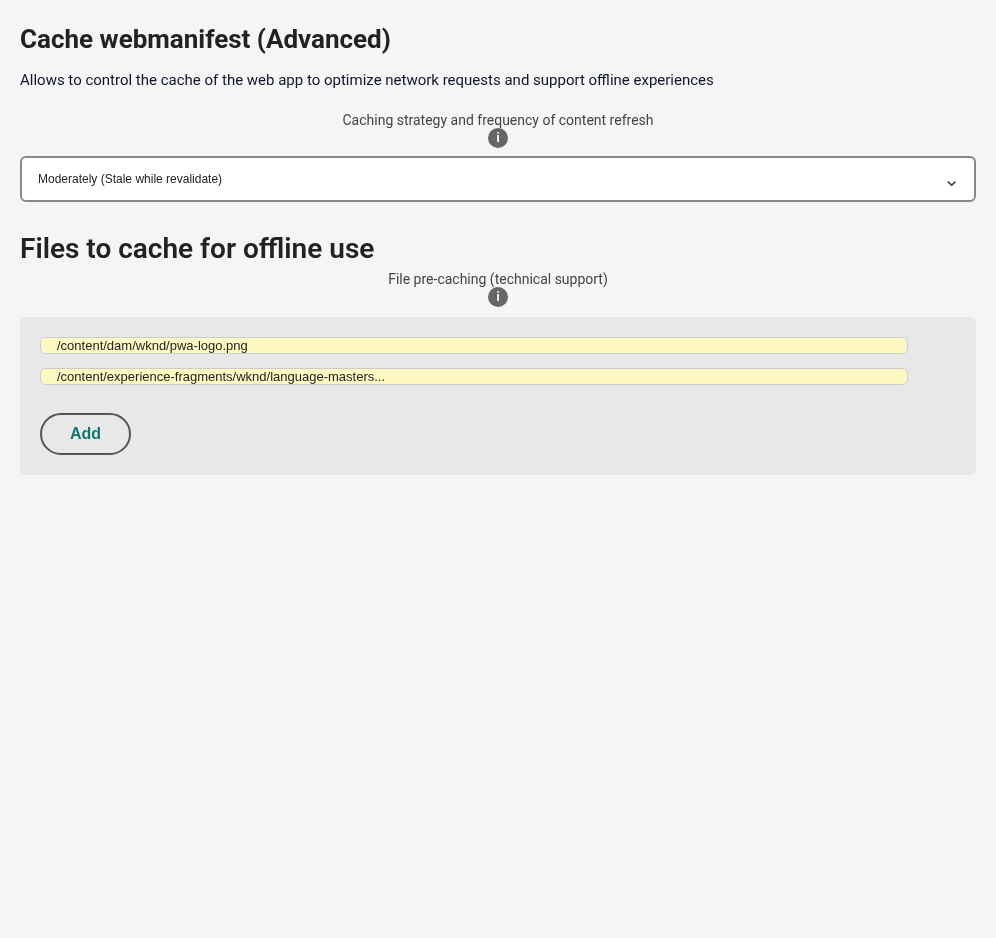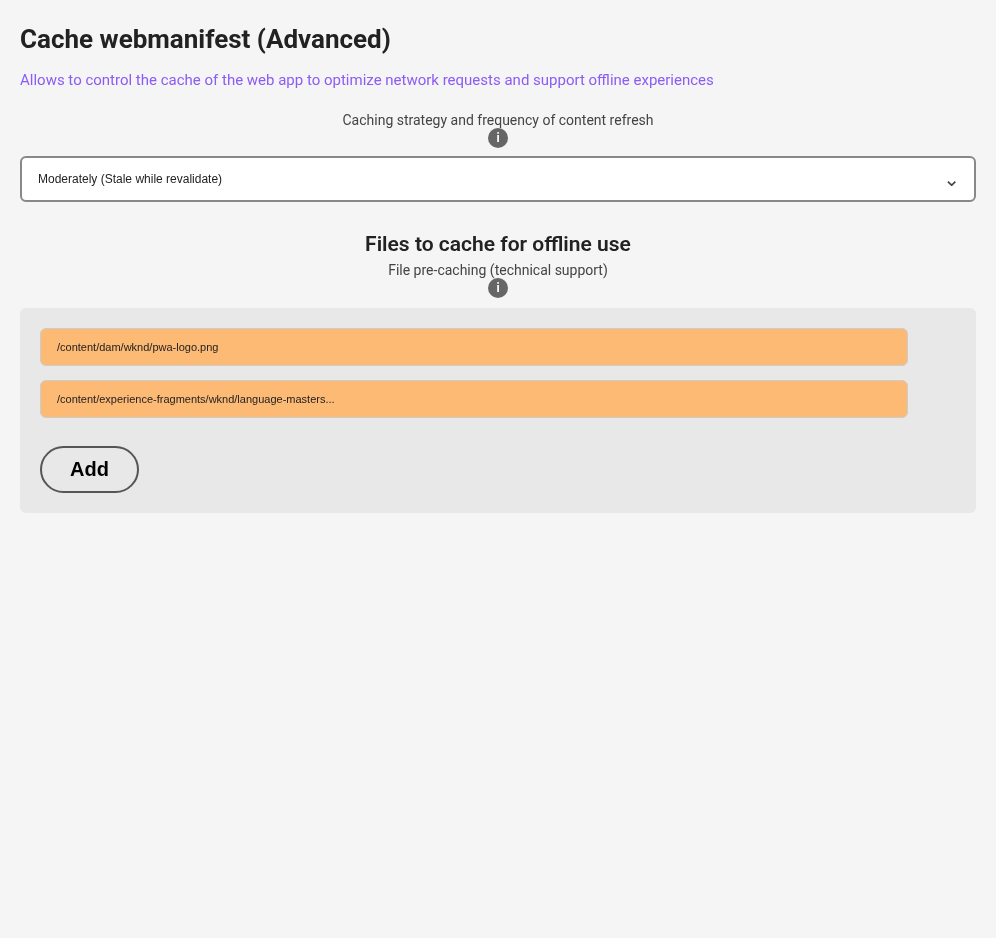--- a/index.html
+++ b/index.html
@@ -19,21 +19,21 @@
 
     .page-title {
       font-size: 26px;
       font-weight: 700;
       margin-bottom: 14px;
       line-height: 1.2;
     }
 
     .description {
       font-size: 15px;
-      color: #8b5cf6;
+      color: #0f172a;
       margin-bottom: 20px;
       line-height: 1.5;
     }
 
     .field-label {
       font-size: 14px;
       color: #444;
       margin-bottom: 8px;
       display: flex;
       align-items: center;
@@ -78,73 +78,72 @@
       position: absolute;
       right: 16px;
       top: 50%;
       transform: translateY(-50%);
       pointer-events: none;
       font-size: 20px;
       color: #444;
     }
 
     .section-title {
-      font-size: 21px;
+      font-size: 28px;
       font-weight: 600;
       margin-bottom: 6px;
       margin-top: 10px;
-      text-align: center;
     }
 
     .files-section {
       background: #e8e8e8;
       border-radius: 6px;
       padding: 20px;
       margin-top: 10px;
     }
 
     .file-row {
       display: flex;
       align-items: center;
       margin-bottom: 14px;
       gap: 12px;
     }
 
     .file-input {
       flex: 1;
-      padding: 12px 16px;
-      font-size: 11px;
+      padding: 0 16px;
+      font-size: 13px;
       border: 1.5px solid #ccc;
       border-radius: 6px;
-      background: #fdba74;
+      background: #fef9c3;
       color: #222;
     }
 
     .icon-btn {
       background: none;
       border: none;
       cursor: pointer;
       padding: 6px;
       color: #555;
       display: flex;
       align-items: center;
       justify-content: center;
       font-size: 20px;
     }
 
     .add-button {
       margin-top: 14px;
       padding: 10px 28px;
-      font-size: 20px;
+      font-size: 16px;
       font-weight: 600;
       background: transparent;
       border: 2px solid #555;
       border-radius: 30px;
       cursor: pointer;
-      color: #000000;
+      color: #0f766e;
     }
   </style>
 </head>
 <body>
 
 <h1 class="page-title">Cache webmanifest (Advanced)</h1>
 
 <p class="description">Allows to control the cache of the web app to optimize network requests and support offline experiences</p>
 
 <div class="field-label">

